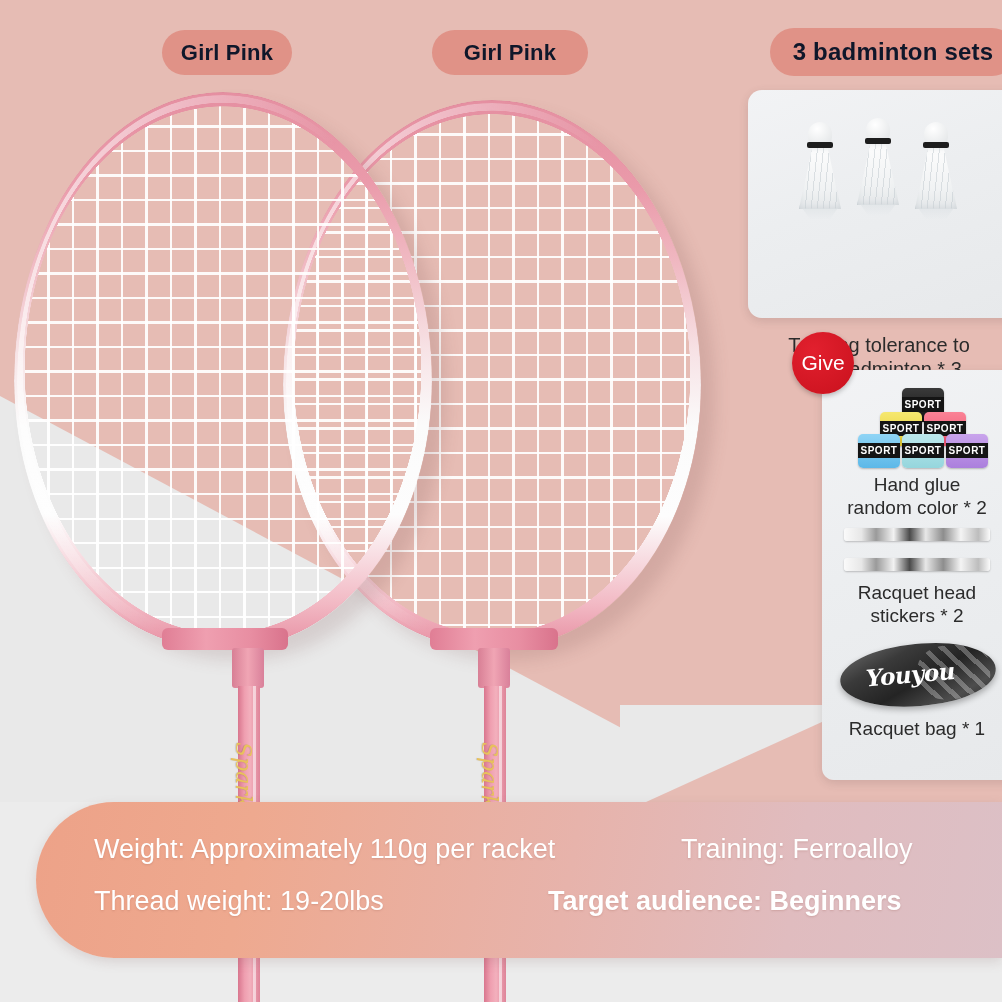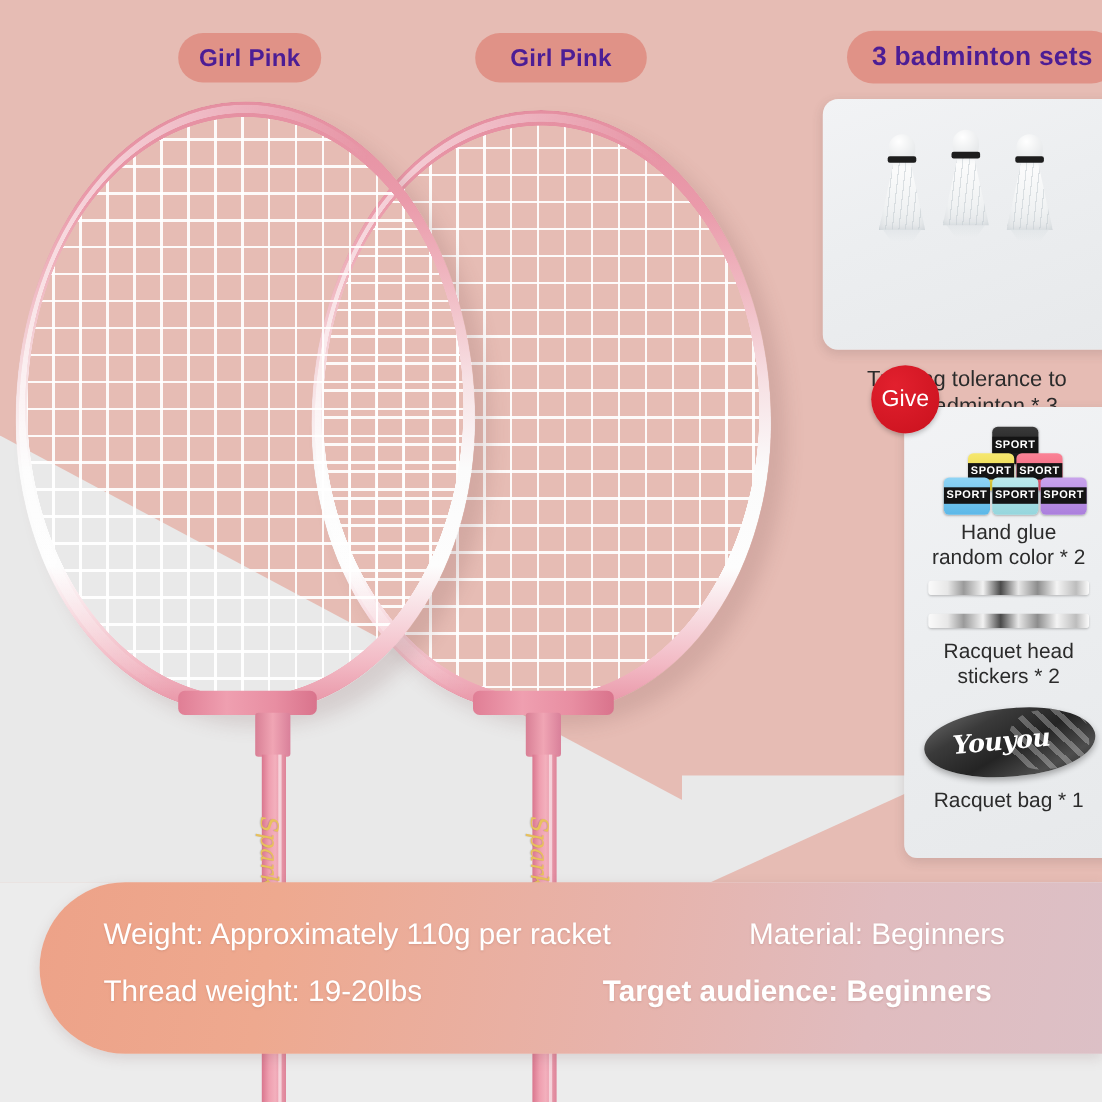--- a/index.html
+++ b/index.html
@@ -27,21 +27,21 @@
   }
   .bg-pink-lr{
     position:absolute;left:0;top:0;width:1002px;height:1002px;
     background:#e6bcb4;
     clip-path:polygon(1002px 640px, 1002px 802px, 646px 802px);
   }
 
   
   .pill{
     position:absolute;display:flex;align-items:center;justify-content:center;
-    background:#e09287;border-radius:999px;color:#4c1d95;font-weight:bold;
+    background:#e09287;border-radius:999px;color:#0f172a;font-weight:bold;
     letter-spacing:.2px;box-sizing:border-box;
   }
   #badge-left{left:162px;top:30px;width:130px;height:45px;font-size:22px;}
   #badge-mid{left:432px;top:30px;width:156px;height:45px;font-size:22px;}
   #badge-right{left:770px;top:28px;width:246px;height:48px;font-size:24px;}
   .head{position:absolute;border-radius:50% 50% 48% 48%/52% 52% 48% 48%;overflow:hidden;}
   .head .strings{position:absolute;inset:9px;border-radius:50% 50% 48% 48%/52% 52% 48% 48%;
      background-image:
         repeating-linear-gradient(to right, rgba(255,255,255,.92) 0 2.4px, rgba(255,255,255,0) 2.4px 24.5px),
         repeating-linear-gradient(to bottom, rgba(255,255,255,.92) 0 2.4px, rgba(255,255,255,0) 2.4px 24.5px);
@@ -253,21 +253,21 @@
       <div class="logo">Youyou</div>
     </div>
     <div class="acc-cap" style="position:absolute;left:0;top:348px;width:100%;">
       <div>Racquet bag * 1</div>
     </div>
   </div>
 
   <div id="specs">
     <div class="spec-row" id="spec-r1">
       <div class="spec" id="spec-a">Weight: Approximately 110g per racket</div>
-      <div class="spec" id="spec-b">Material: Beginners</div>
+      <div class="spec" id="spec-b">Training: Ferroalloy</div>
     </div>
     <div class="spec-row" id="spec-r2">
       <div class="spec" id="spec-c">Thread weight: 19-20lbs</div>
       <div class="spec" id="spec-d">Target audience: Beginners</div>
     </div>
   </div>
 
 </div>
 
 </body></html>

